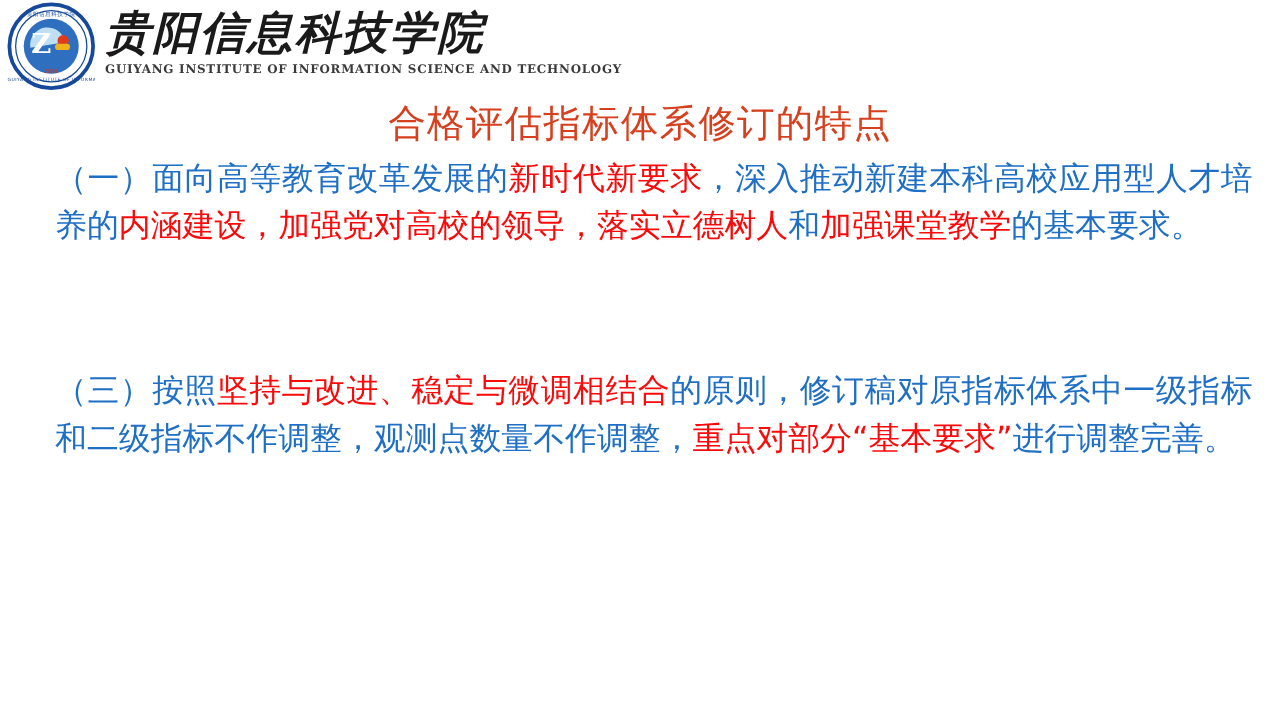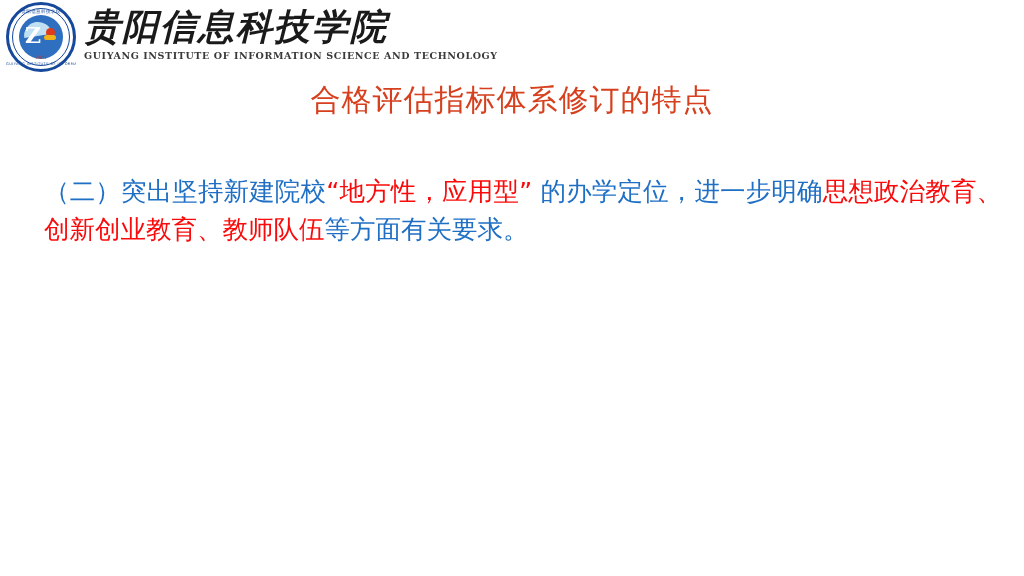--- a/index.html
+++ b/index.html
@@ -193,16 +193,17 @@
   <div class="logo-text">
     <div class="logo-cn">贵阳信息科技学院</div>
     <div class="logo-en">GUIYANG INSTITUTE OF INFORMATION SCIENCE AND TECHNOLOGY</div>
   </div>
 
 </div>
 
 <div class="slide-title">合格评估指标体系修订的特点</div>
 
 <div class="body-area">
+  <p class="para lead" id="p0"><span class="blue">（一）面向高等教育改革发展的</span><span class="red">新时代新要求</span><span class="blue">，深入推动新建本科高校应用型人才培养的</span><span class="red">内涵建设，加强党对高校的领导，落实立德树人</span><span class="blue">和</span><span class="red">加强课堂教学</span><span class="blue">的基本要求。</span></p>
   <div class="spacer-1"></div>
-  <p class="para lead" id="p1"><span class="blue">（二）突出坚持新建院校</span><span class="red">“地方性，应用型”</span><span class="blue"> 的办学定位，进一步明确</span><span class="red">思想政治教育、创新创业教育、教师队伍</span><span class="blue">等方面有关要求。</span></p>
   <div class="spacer-2"></div>
+  <p class="para lead" id="p2"><span class="blue">（三）按照</span><span class="red">坚持与改进、稳定与微调相结合</span><span class="blue">的原则，修订稿对原指标体系中一级指标和二级指标不作调整，观测点数量不作调整，</span><span class="red">重点对部分“基本要求”</span><span class="blue">进行调整完善。</span></p>
 </div>
 
 </body></html>

